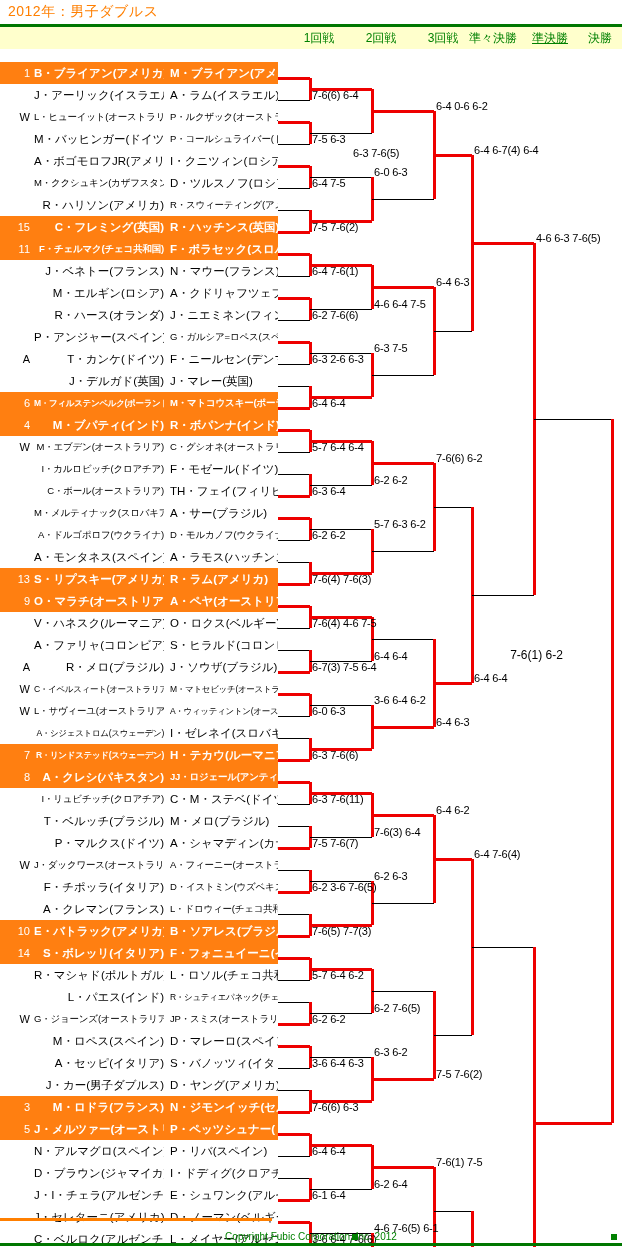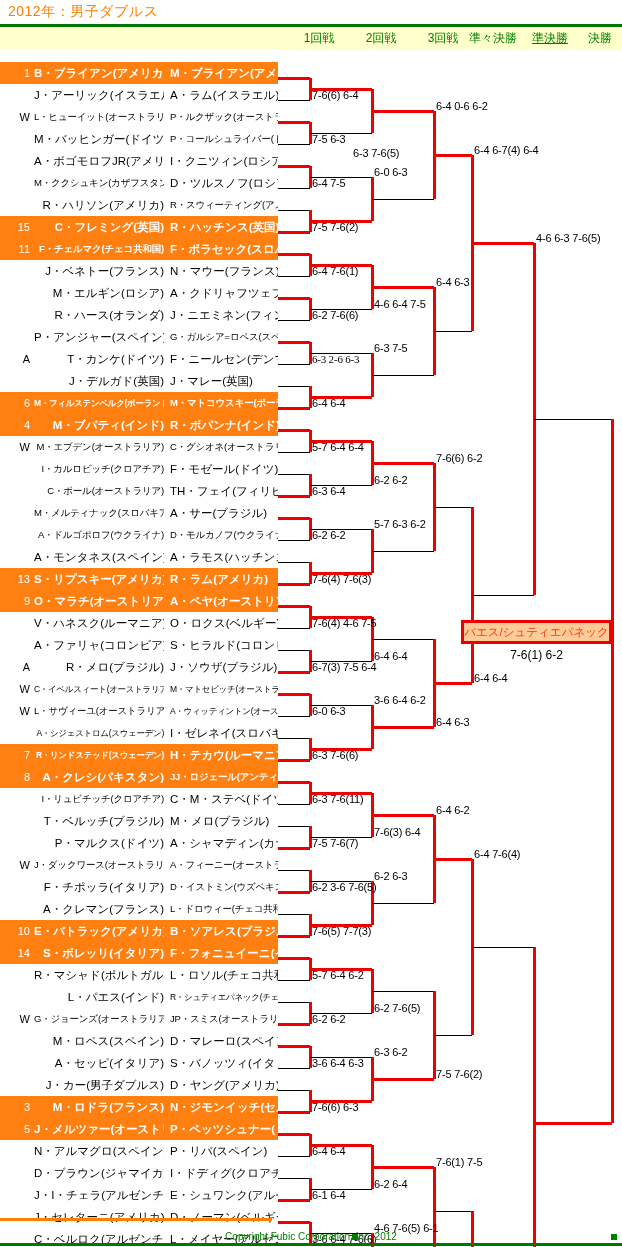--- a/index.html
+++ b/index.html
@@ -612,21 +612,21 @@
       <div class="hl win" style="left: 534px; width: 78px; top: 1122px;"></div>
       <div class="vl win" style="top: 419px; height: 704px; left: 611px;"></div>
     </div>
   <div id="scores">
       <div class="score" style="left: 312px; top: 90px;">7-6(6) 6-4</div>
       <div class="score" style="left: 312px; top: 134px;">7-5 6-3</div>
       <div class="score" style="left: 312px; top: 178px;">6-4 7-5</div>
       <div class="score" style="left: 312px; top: 222px;">7-5 7-6(2)</div>
       <div class="score" style="left: 312px; top: 266px;">6-4 7-6(1)</div>
       <div class="score" style="left: 312px; top: 310px;">6-2 7-6(6)</div>
-      <div class="score" style="left: 312px; top: 354px; font-family: Liberation Serif, serif;">6-3 2-6 6-3</div>
+      <div class="score" style="left: 312px; top: 354px;">6-3 2-6 6-3</div>
       <div class="score" style="left: 312px; top: 398px;">6-4 6-4</div>
       <div class="score" style="left: 312px; top: 442px;">5-7 6-4 6-4</div>
       <div class="score" style="left: 312px; top: 486px;">6-3 6-4</div>
       <div class="score" style="left: 312px; top: 530px;">6-2 6-2</div>
       <div class="score" style="left: 312px; top: 574px;">7-6(4) 7-6(3)</div>
       <div class="score" style="left: 312px; top: 618px;">7-6(4) 4-6 7-5</div>
       <div class="score" style="left: 312px; top: 662px;">6-7(3) 7-5 6-4</div>
       <div class="score" style="left: 312px; top: 706px;">6-0 6-3</div>
       <div class="score" style="left: 312px; top: 750px;">6-3 7-6(6)</div>
       <div class="score" style="left: 312px; top: 794px;">6-3 7-6(11)</div>
@@ -660,21 +660,20 @@
       <div class="score" style="left: 436px; top: 717px;">6-4 6-3</div>
       <div class="score" style="left: 436px; top: 805px;">6-4 6-2</div>
       <div class="score" style="left: 436px; top: 1069px;">7-5 7-6(2)</div>
       <div class="score" style="left: 436px; top: 1157px;">7-6(1) 7-5</div>
       <div class="score" style="left: 474px; top: 145px;">6-4 6-7(4) 6-4</div>
       <div class="score" style="left: 474px; top: 673px;">6-4 6-4</div>
       <div class="score" style="left: 474px; top: 849px;">6-4 7-6(4)</div>
       <div class="score" style="left: 536px; top: 233px;">4-6 6-3 7-6(5)</div>
     </div>
 
-  <div id="champ-box">バエス/シュティエパネック</div>
   <div id="champ-score">7-6(1) 6-2</div>
 
   <div id="foot-orange"></div>
   <div class="foot-sq" id="foot-sq-l"></div>
   <div id="copyright">Copyright Fubic Corporation, Inc. 2012</div>
   <div class="foot-sq" id="foot-sq-r"></div>
   <div id="foot-green"></div>
 </div>
 
 </body></html>

